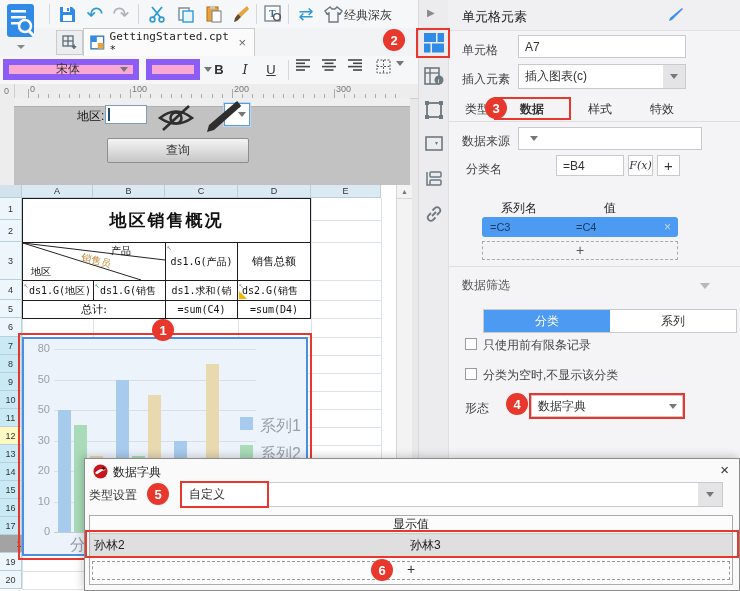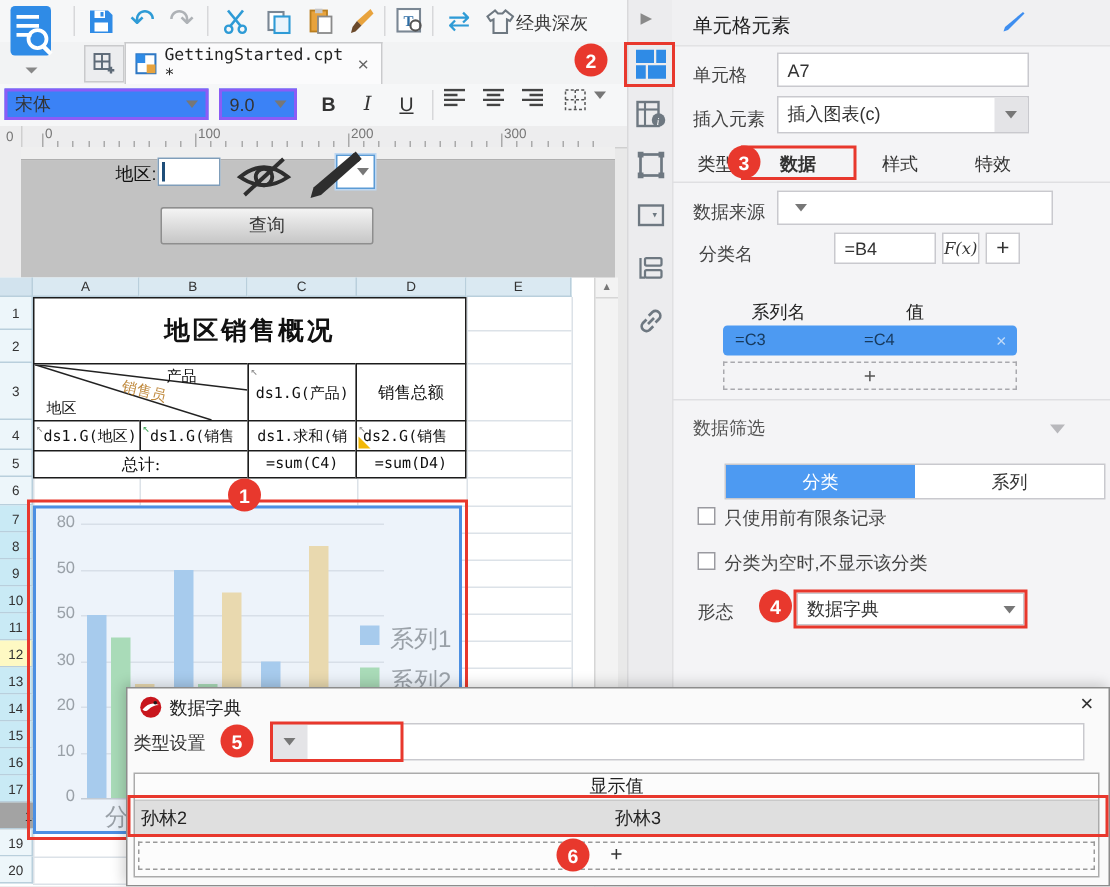--- a/index.html
+++ b/index.html
@@ -8,21 +8,21 @@
        background:#E9E9E9;}
   .abs{position:absolute;}
   
   .topbar{left:0;top:0;width:418px;height:28px;background:#F6F7F8;border-bottom:1px solid #E3E4E6;}
   .tabbar{left:0;top:28px;width:418px;height:28px;background:#F2F3F4;}
   .fontbar{left:0;top:56px;width:418px;height:28px;background:#F6F7F8;border-bottom:1px solid #DADBDC;}
   .tbtn{position:absolute;top:3px;width:22px;height:22px;display:flex;align-items:center;justify-content:center;cursor:pointer;}
   .sep{position:absolute;top:4px;width:1px;height:20px;background:#D7D8DA;}
   .glyph{font-size:17px;line-height:1;}
   .blue{color:#2E9BD6;} .gray{color:#AeB2B6;}
-  .combo{position:absolute;background:#3b82f6;border:2px solid #8b5cf6;display:flex;align-items:center;box-sizing:border-box;}
+  .combo{position:absolute;background:#f9a8d4;border:6px solid #8b5cf6;display:flex;align-items:center;box-sizing:border-box;padding-left:42px;}
   .combo .txt{flex:1;padding-left:5px;overflow:hidden;white-space:nowrap;}
   .chev{width:0;height:0;border-left:4px solid transparent;border-right:4px solid transparent;border-top:5px solid #777;margin:0 5px;}
   .fbtn{position:absolute;top:59px;width:22px;height:22px;text-align:center;line-height:22px;cursor:pointer;}
   
   .hruler{left:14px;top:84px;width:404px;height:14px;background:#EDEDEE;border-bottom:1px solid #CFCFCF;overflow:hidden;}
   .vruler{left:0;top:84px;width:14px;height:101px;background:#EDEDEE;border-right:1px solid #CFCFCF;}
   .tick{position:absolute;bottom:0;width:1px;background:#AAA;}
   .ticklbl{position:absolute;top:0;font-size:9px;color:#777;}
   
   .parampane{left:14px;top:98px;width:396px;height:87px;background:#C2C2C2;border-top:1px solid #F4F4F4;}
@@ -529,20 +529,21 @@
         <circle cx="7.5" cy="7.5" r="7" fill="#C8161D"></circle>
         <path d="M2 9 Q7 3 13 6 Q9 6 6 9 Q4 11 2 9z" fill="#fff"></path>
         <circle cx="10.5" cy="4.5" r="1.2" fill="#1a1a1a"></circle>
       </svg>
   </div>
   <div style="position:absolute;left:28px;top:5px;font-size:12px;color:#222;">数据字典</div>
   <div style="position:absolute;right:10px;top:2px;font-size:15px;color:#333;cursor:pointer;">×</div>
 
   <div style="position:absolute;left:4px;top:28px;font-size:12px;">类型设置</div>
   <div class="pinput" style="left:95px;top:23px;width:543px;height:25px;padding-left:0;">
+    <span style="flex:1;padding-left:8px;">自定义</span>
     <span style="width:24px;height:23px;background:#E4E4E7;display:flex;align-items:center;justify-content:center;">
         <span class="chev" style="margin:0;"></span>
       </span>
   </div>
   <div class="redbox" style="left:95px;top:22px;width:89px;height:27px;z-index:50;"></div>
 
   <div style="position:absolute;left:4px;top:56px;width:644px;height:70px;border:1px solid #ABABAB;background:#FCFCFC;box-sizing:border-box;">
     <div style="display:flex;height:17px;border-bottom:1px solid #C9C9C9;font-size:12px;color:#222;">
       <div style="flex:1;text-align:center;">显示值</div>
     </div>

